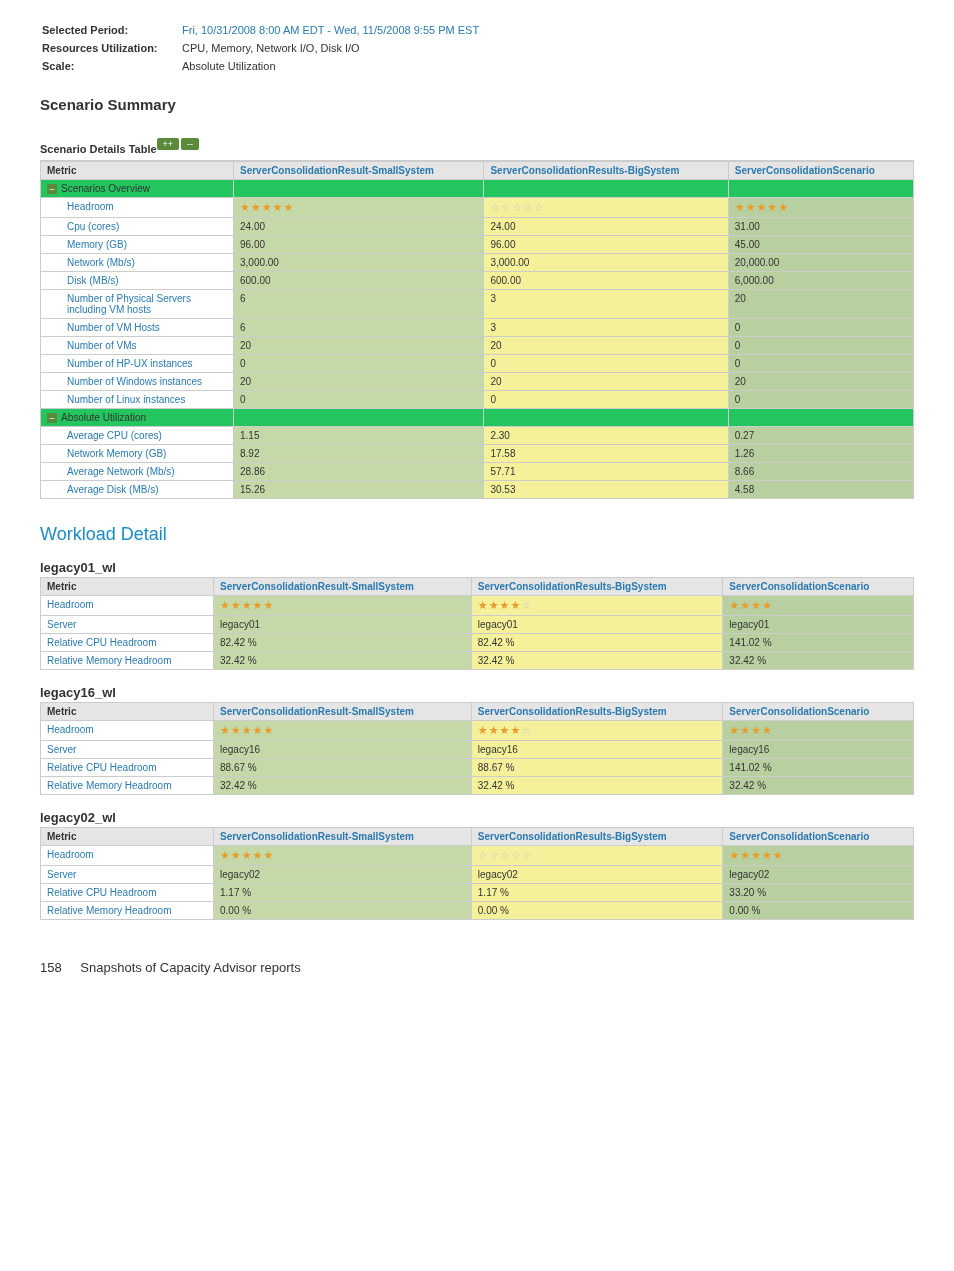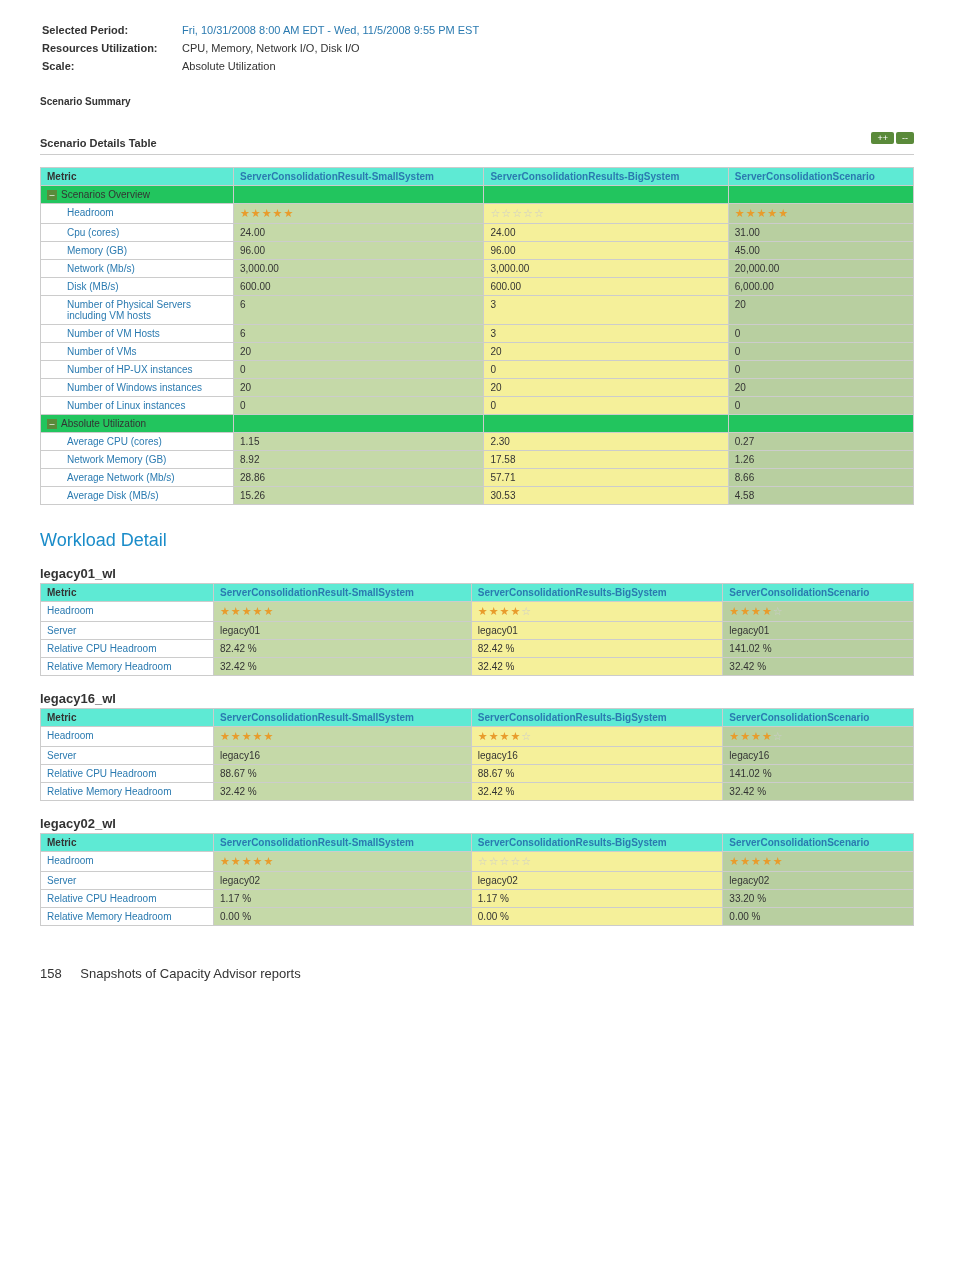--- a/index.html
+++ b/index.html
@@ -19,39 +19,38 @@
   }
   .meta-label {
     font-weight: bold;
     color: #333;
     min-width: 130px;
   }
   .meta-value {
     color: #2a7ab0;
   }
   h2.scenario-summary {
-    font-size: 10px;
+    font-size: 15px;
     font-weight: bold;
     color: #333;
     margin: 20px 0 15px 0;
   }
   .section-title {
     font-size: 11px;
     font-weight: bold;
     color: #333;
     margin: 15px 0 2px 0;
     border-bottom: 1px solid #ccc;
     padding-bottom: 3px;
   }
   .title-bar {
     display: flex;
-    justify-content: space-between;
     align-items: center;
     border-bottom: 1px solid #ccc;
-    margin-bottom: 12px;
+    margin-bottom: 0;
   }
   .title-bar .section-title {
     border: none;
     margin: 15px 0 2px 0;
     padding-bottom: 3px;
   }
   .expand-buttons {
     display: flex;
     gap: 2px;
   }
@@ -68,21 +67,21 @@
     border-collapse: collapse;
     font-size: 10px;
   }
   table.data-table th, table.data-table td {
     border: 1px solid #ccc;
     padding: 3px 6px;
     text-align: left;
     vertical-align: top;
   }
   table.data-table th {
-    background: #5eead4;
+    background: #e5e5e5;
     font-weight: bold;
     color: #2a7ab0;
   }
   table.data-table th:first-child {
     color: #333;
   }
   .metric-col {
     width: 160px;
     color: #2a7ab0;
   }

